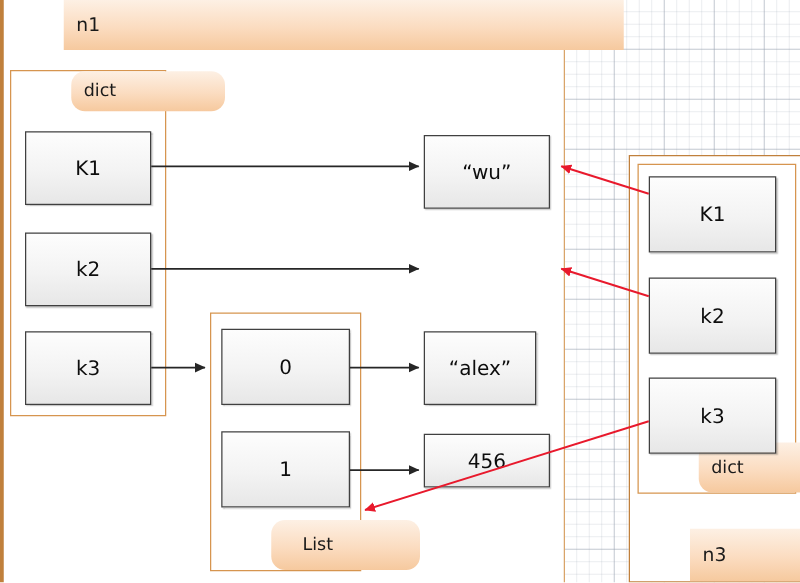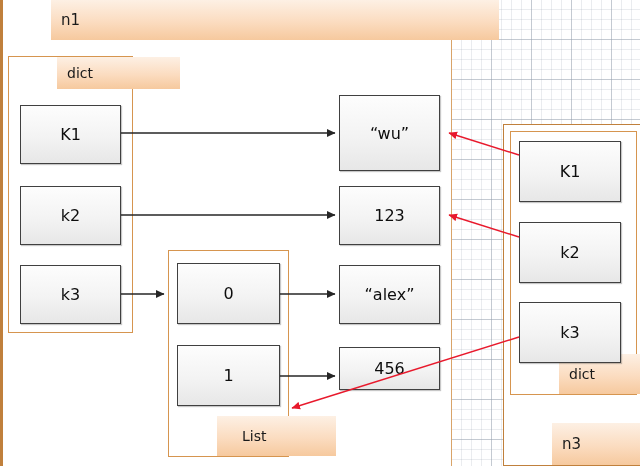--- a/index.html
+++ b/index.html
@@ -44,21 +44,21 @@
     width:100%;
     background:linear-gradient(to bottom,#fdf0e4 0%,#fbdcc0 55%,#f6c99e 100%);
     color:#1a1a1a;
     font-size:15px;
     line-height:1;
     display:flex;
     align-items:center;
     padding-left:10px;
     margin-left:48px;
   }
-  .node-hdr.sm{ font-size:14px; }
+  .node-hdr.sm{ font-size:14px;border-radius:11px; }
 
   #node-n1{
     left:0px;top:0px;width:452px;height:466px;
     border-left:3px solid #c0803c;
     border-top:none;border-right:1px solid #d9a469;border-bottom:none;
   }
   #node-n1 > .node-hdr{ height:40px; }
 
   #node-dict-left{
     left:8px;top:56px;width:125px;height:277px;
@@ -104,23 +104,23 @@
   
   #box-k1-left{ left:20px;  top:105px; width:101px; height:59px; }
   #box-k2-left{ left:20px;  top:186px; width:101px; height:59px; }
   #box-k3-left{ left:20px;  top:265px; width:101px; height:59px; }
 
   
   #box-list-0{ left:177px; top:263px; width:103px; height:61px; }
   #box-list-1{ left:177px; top:345px; width:103px; height:61px; }
 
   
-  #box-val-wu{   left:339px; top:95px; width:101px; height:76px; }
+  #box-val-wu{   left:339px; top:108px; width:101px; height:59px; }
   #box-val-123{  left:339px; top:186px; width:101px; height:59px; }
-  #box-val-alex{ left:339px; top:265px; width:101px; height:59px; }
+  #box-val-alex{ left:339px; top:265px; width:90px; height:59px; }
   #box-val-456{  left:339px; top:347px; width:101px; height:43px; }
 
   
   #box-k1-right{ left:519px; top:141px; width:102px; height:61px; }
   #box-k2-right{ left:519px; top:222px; width:102px; height:61px; }
   #box-k3-right{ left:519px; top:302px; width:102px; height:61px; }
 
   
   svg.edges{
     position:absolute;left:0;top:0;width:640px;height:466px;
@@ -155,21 +155,20 @@
   </div>
 
   <div class="box" id="box-k1-left">K1</div>
   <div class="box" id="box-k2-left">k2</div>
   <div class="box" id="box-k3-left">k3</div>
 
   <div class="box" id="box-list-0">0</div>
   <div class="box" id="box-list-1">1</div>
 
   <div class="box" id="box-val-wu">“wu”</div>
-  <div class="box" id="box-val-123">123</div>
   <div class="box" id="box-val-alex">“alex”</div>
   <div class="box" id="box-val-456">456</div>
 
   <div class="box" id="box-k1-right">K1</div>
   <div class="box" id="box-k2-right">k2</div>
   <div class="box" id="box-k3-right">k3</div>
 
   <svg class="edges" viewBox="0 0 640 466" xmlns="http://www.w3.org/2000/svg">
     <defs>
       <marker id="ah-dark" markerWidth="9" markerHeight="9" refX="8" refY="4.5" orient="auto" markerUnits="userSpaceOnUse">

